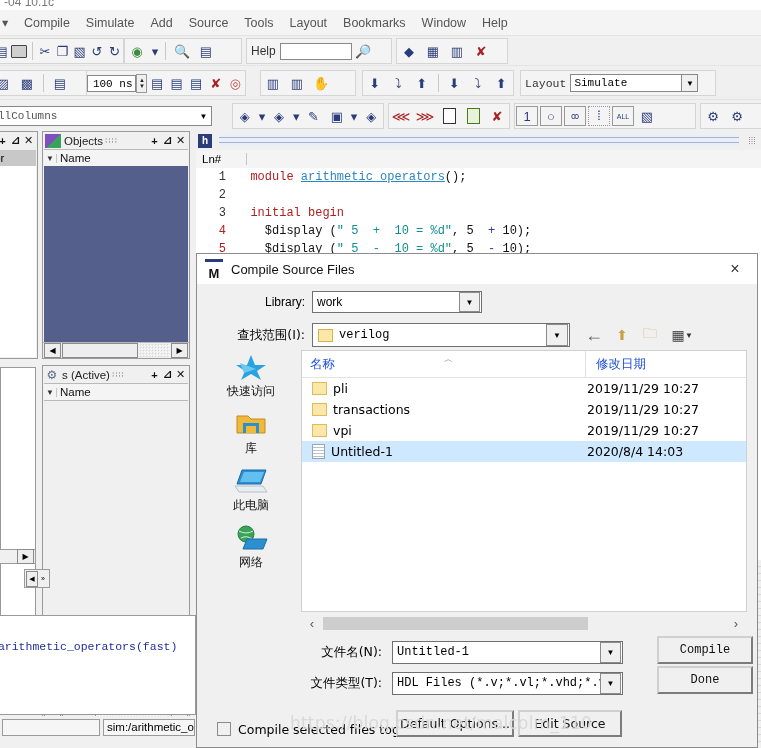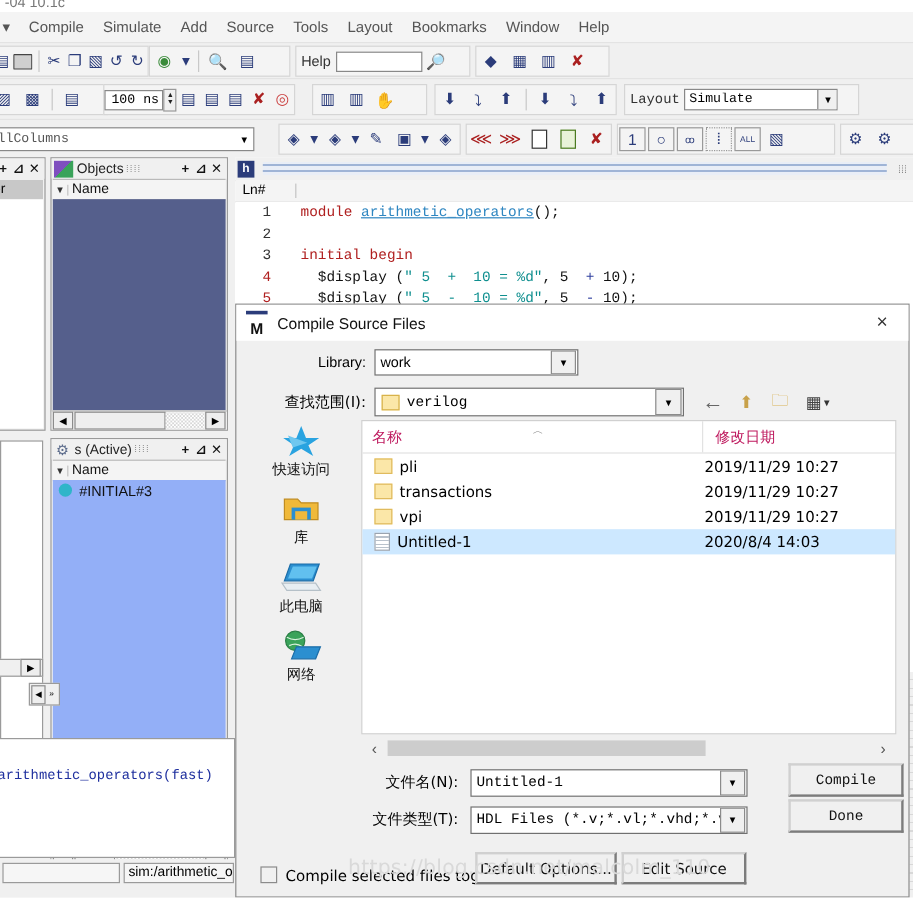--- a/index.html
+++ b/index.html
@@ -156,21 +156,21 @@
           font-size:14px;color:#666;margin-left:4px;}
 
   #places{position:absolute;left:4px;top:98px;width:100px;height:250px;}
   .place{width:100px;margin-bottom:9px;display:flex;flex-direction:column;align-items:center;}
   .place .ph{height:30px;display:flex;align-items:center;justify-content:center;}
   .place .pl-lab{font-size:12px;font-family:"DejaVu Sans",sans-serif;color:#111;margin-top:1px;}
 
   #filelist{position:absolute;left:104px;top:96px;width:446px;height:262px;background:#fff;
             border:1px solid #d0d0d0;box-sizing:border-box;}
   #fl-head{height:26px;display:flex;align-items:center;border-bottom:1px solid #e2e2e2;position:relative;}
-  #fl-head .ch{font-size:12.5px;font-family:"DejaVu Sans",sans-serif;color:#be185d;}
+  #fl-head .ch{font-size:12.5px;font-family:"DejaVu Sans",sans-serif;color:#1d4ed8;}
   #fl-head .c-name{width:275px;padding-left:8px;border-right:1px solid #e2e2e2;height:26px;display:flex;align-items:center;}
   #fl-head .c-date{flex:1;padding-left:10px;height:26px;display:flex;align-items:center;}
   #fl-head .sortcaret{position:absolute;left:142px;top:2px;font-size:9px;color:#888;}
   .frow{height:21px;display:flex;align-items:center;}
   .frow.sel{background:#cde8ff;}
   .frow .fname{width:275px;display:flex;align-items:center;padding-left:10px;box-sizing:border-box;}
   .frow .fname .fi{width:13px;height:11px;background:#fbe7a8;border:1px solid #e0bb5e;margin-right:6px;}
   .frow .fname .fileicon{width:11px;height:13px;background:#fff;border:1px solid #9aa4b0;margin-right:6px;
         background-image:repeating-linear-gradient(to bottom,transparent 0 2px,#b9c2cc 2px 3px);}
   .frow .fname .nm{font-size:12.5px;font-family:"DejaVu Sans",sans-serif;}
@@ -397,27 +397,20 @@
       <span class="grip">⁞⁞⁞⁞</span>
       <div style="flex:1"></div>
       <div class="ptbtn">+</div>
       <div class="ptbtn">⊿</div>
       <div class="ptbtn">✕</div>
     </div>
     <div class="colhdr" style="position:absolute;left:1px;right:1px;top:17px;">
       <div class="fltr">▼</div>
       <div style="padding-left:3px;">Name</div>
     </div>
-    <div id="procs-body">
-      <div class="procrow">
-        <span style="width:11px;height:11px;border-radius:50%;background:#2fb5c9;display:inline-block;
-                     margin-left:-13px;margin-right:6px;"></span>
-        <span>#INITIAL#3</span>
-      </div>
-    </div>
     <div class="hscroll">
       <div class="ar">◀</div>
       <div class="thumb" style="width:32px;"></div>
       <div class="track"></div>
       <div class="ar">▶</div>
     </div>
   </div>
 
   <div class="abs" id="left-stub-a"></div>
   <div class="abs hscroll" id="left-stub-scroll" style="border:1px solid #9a9a9a;box-sizing:border-box;">

